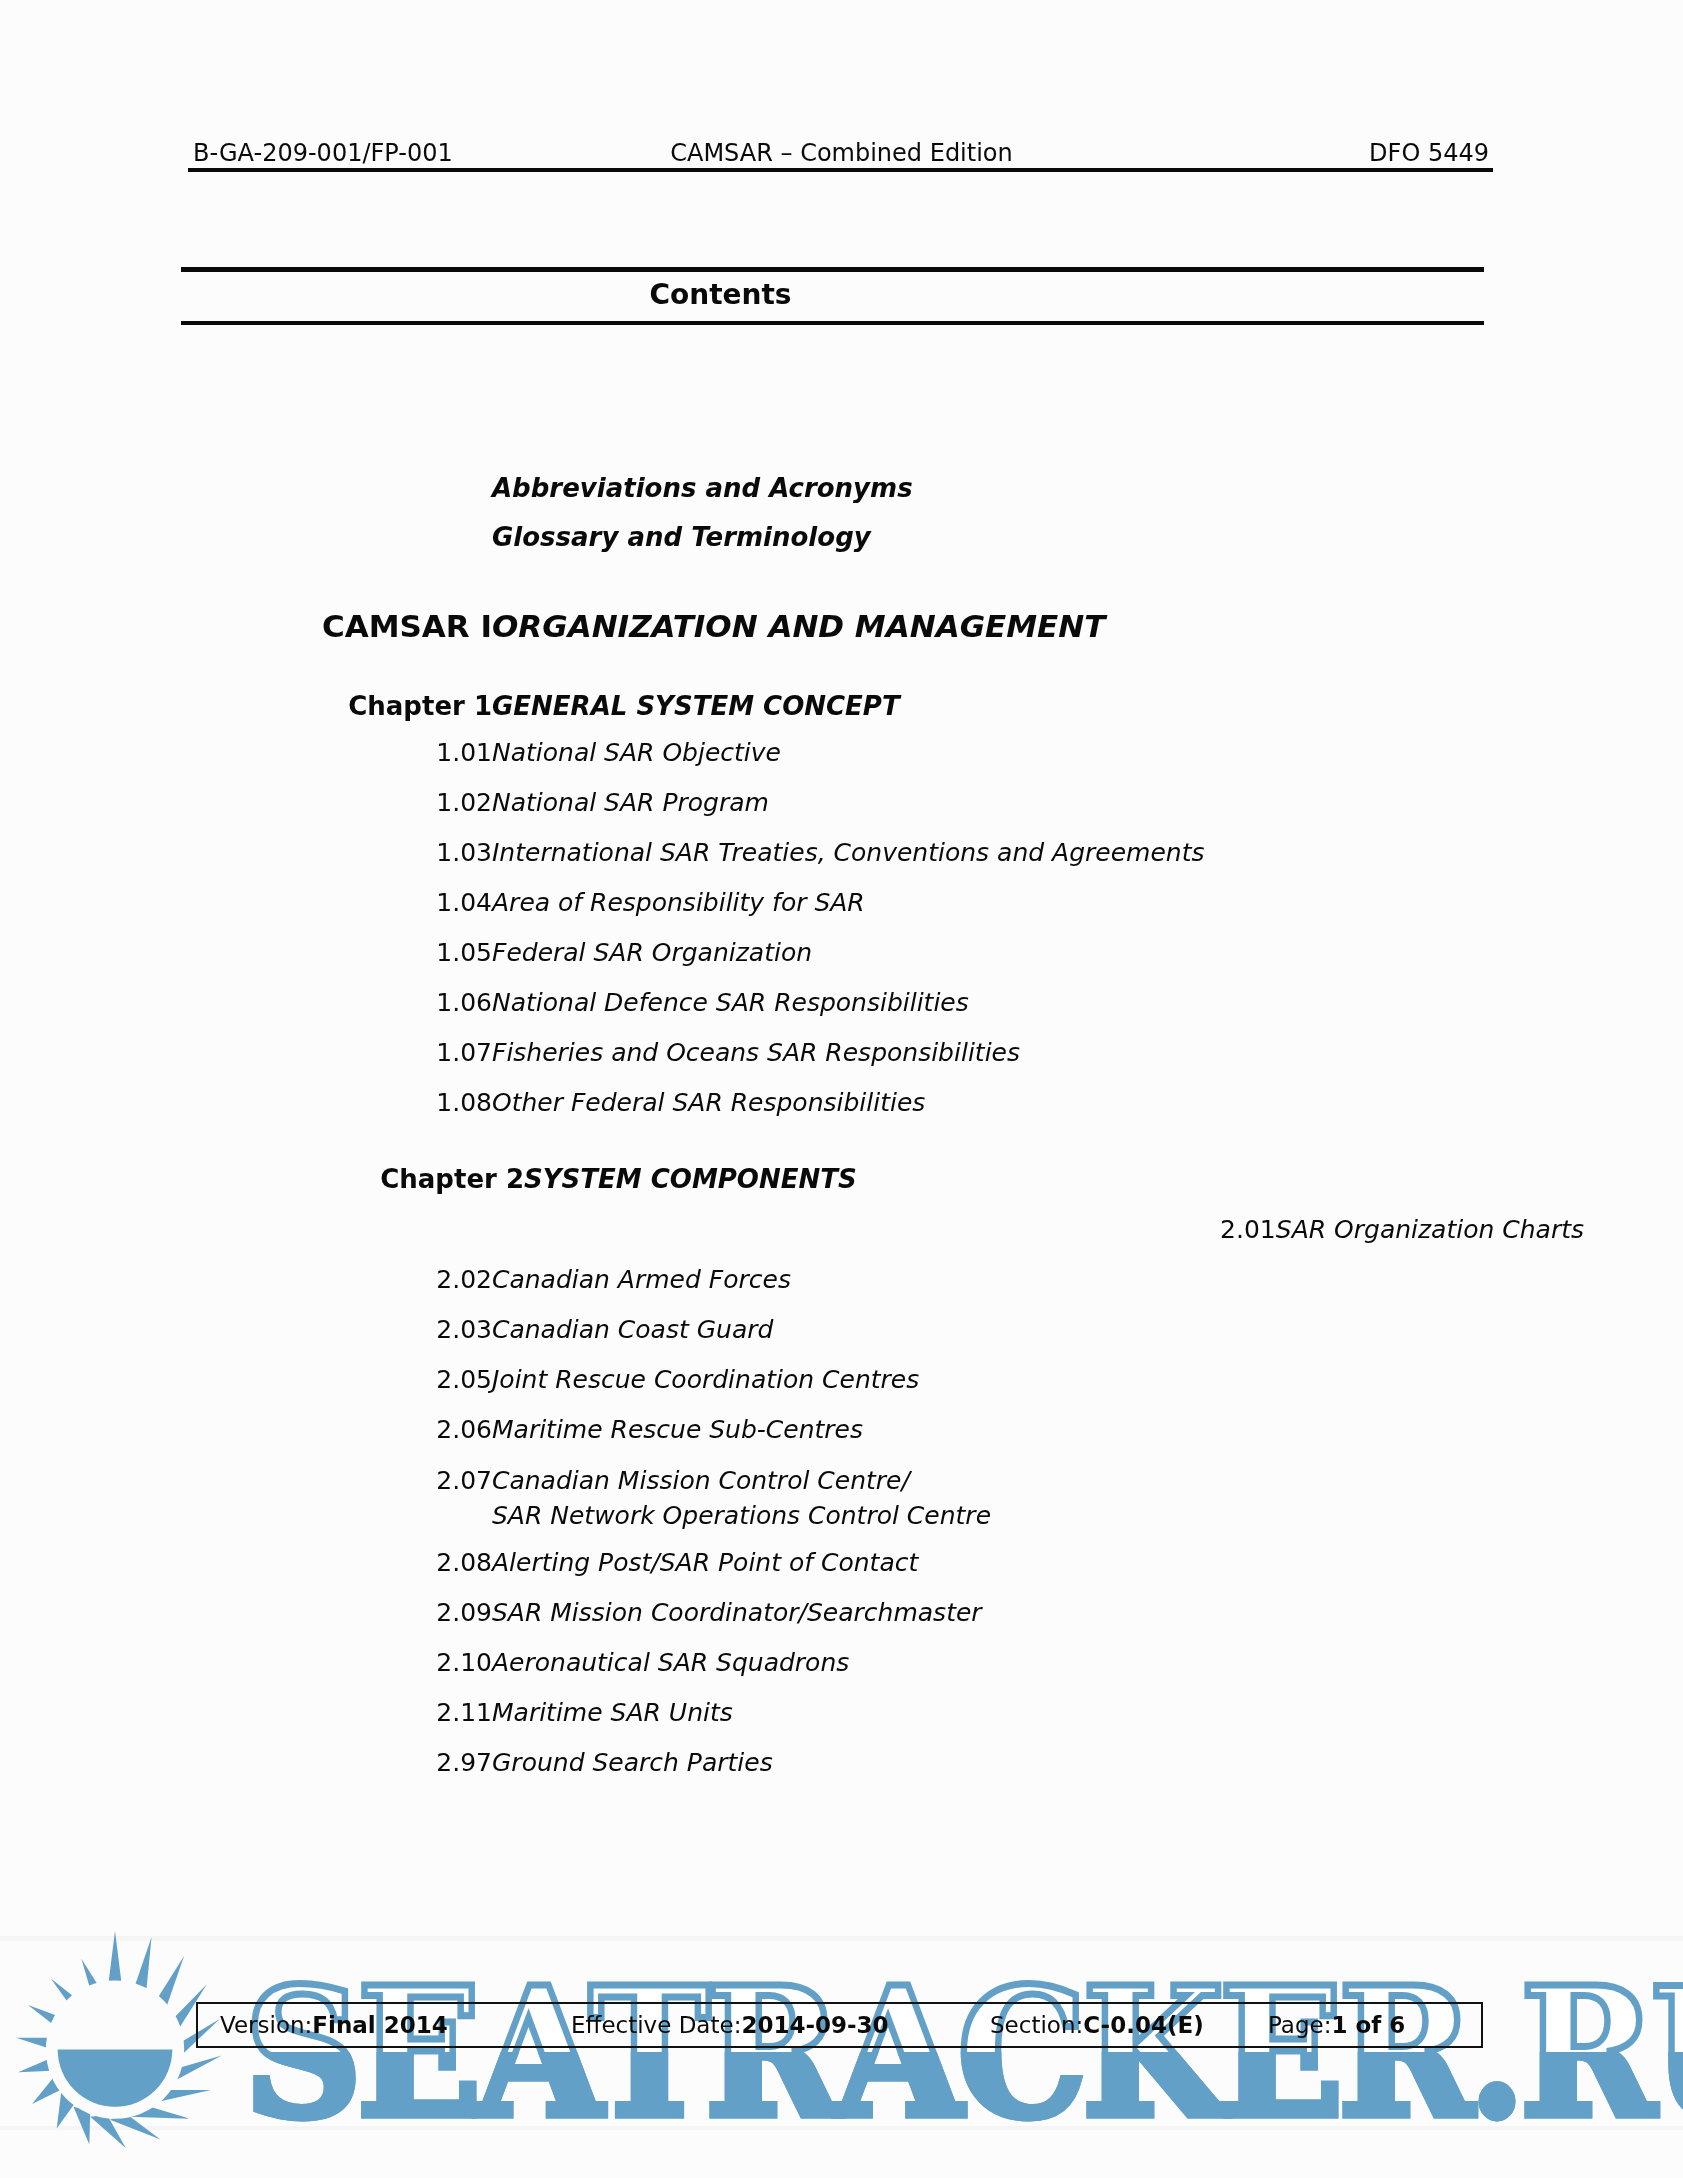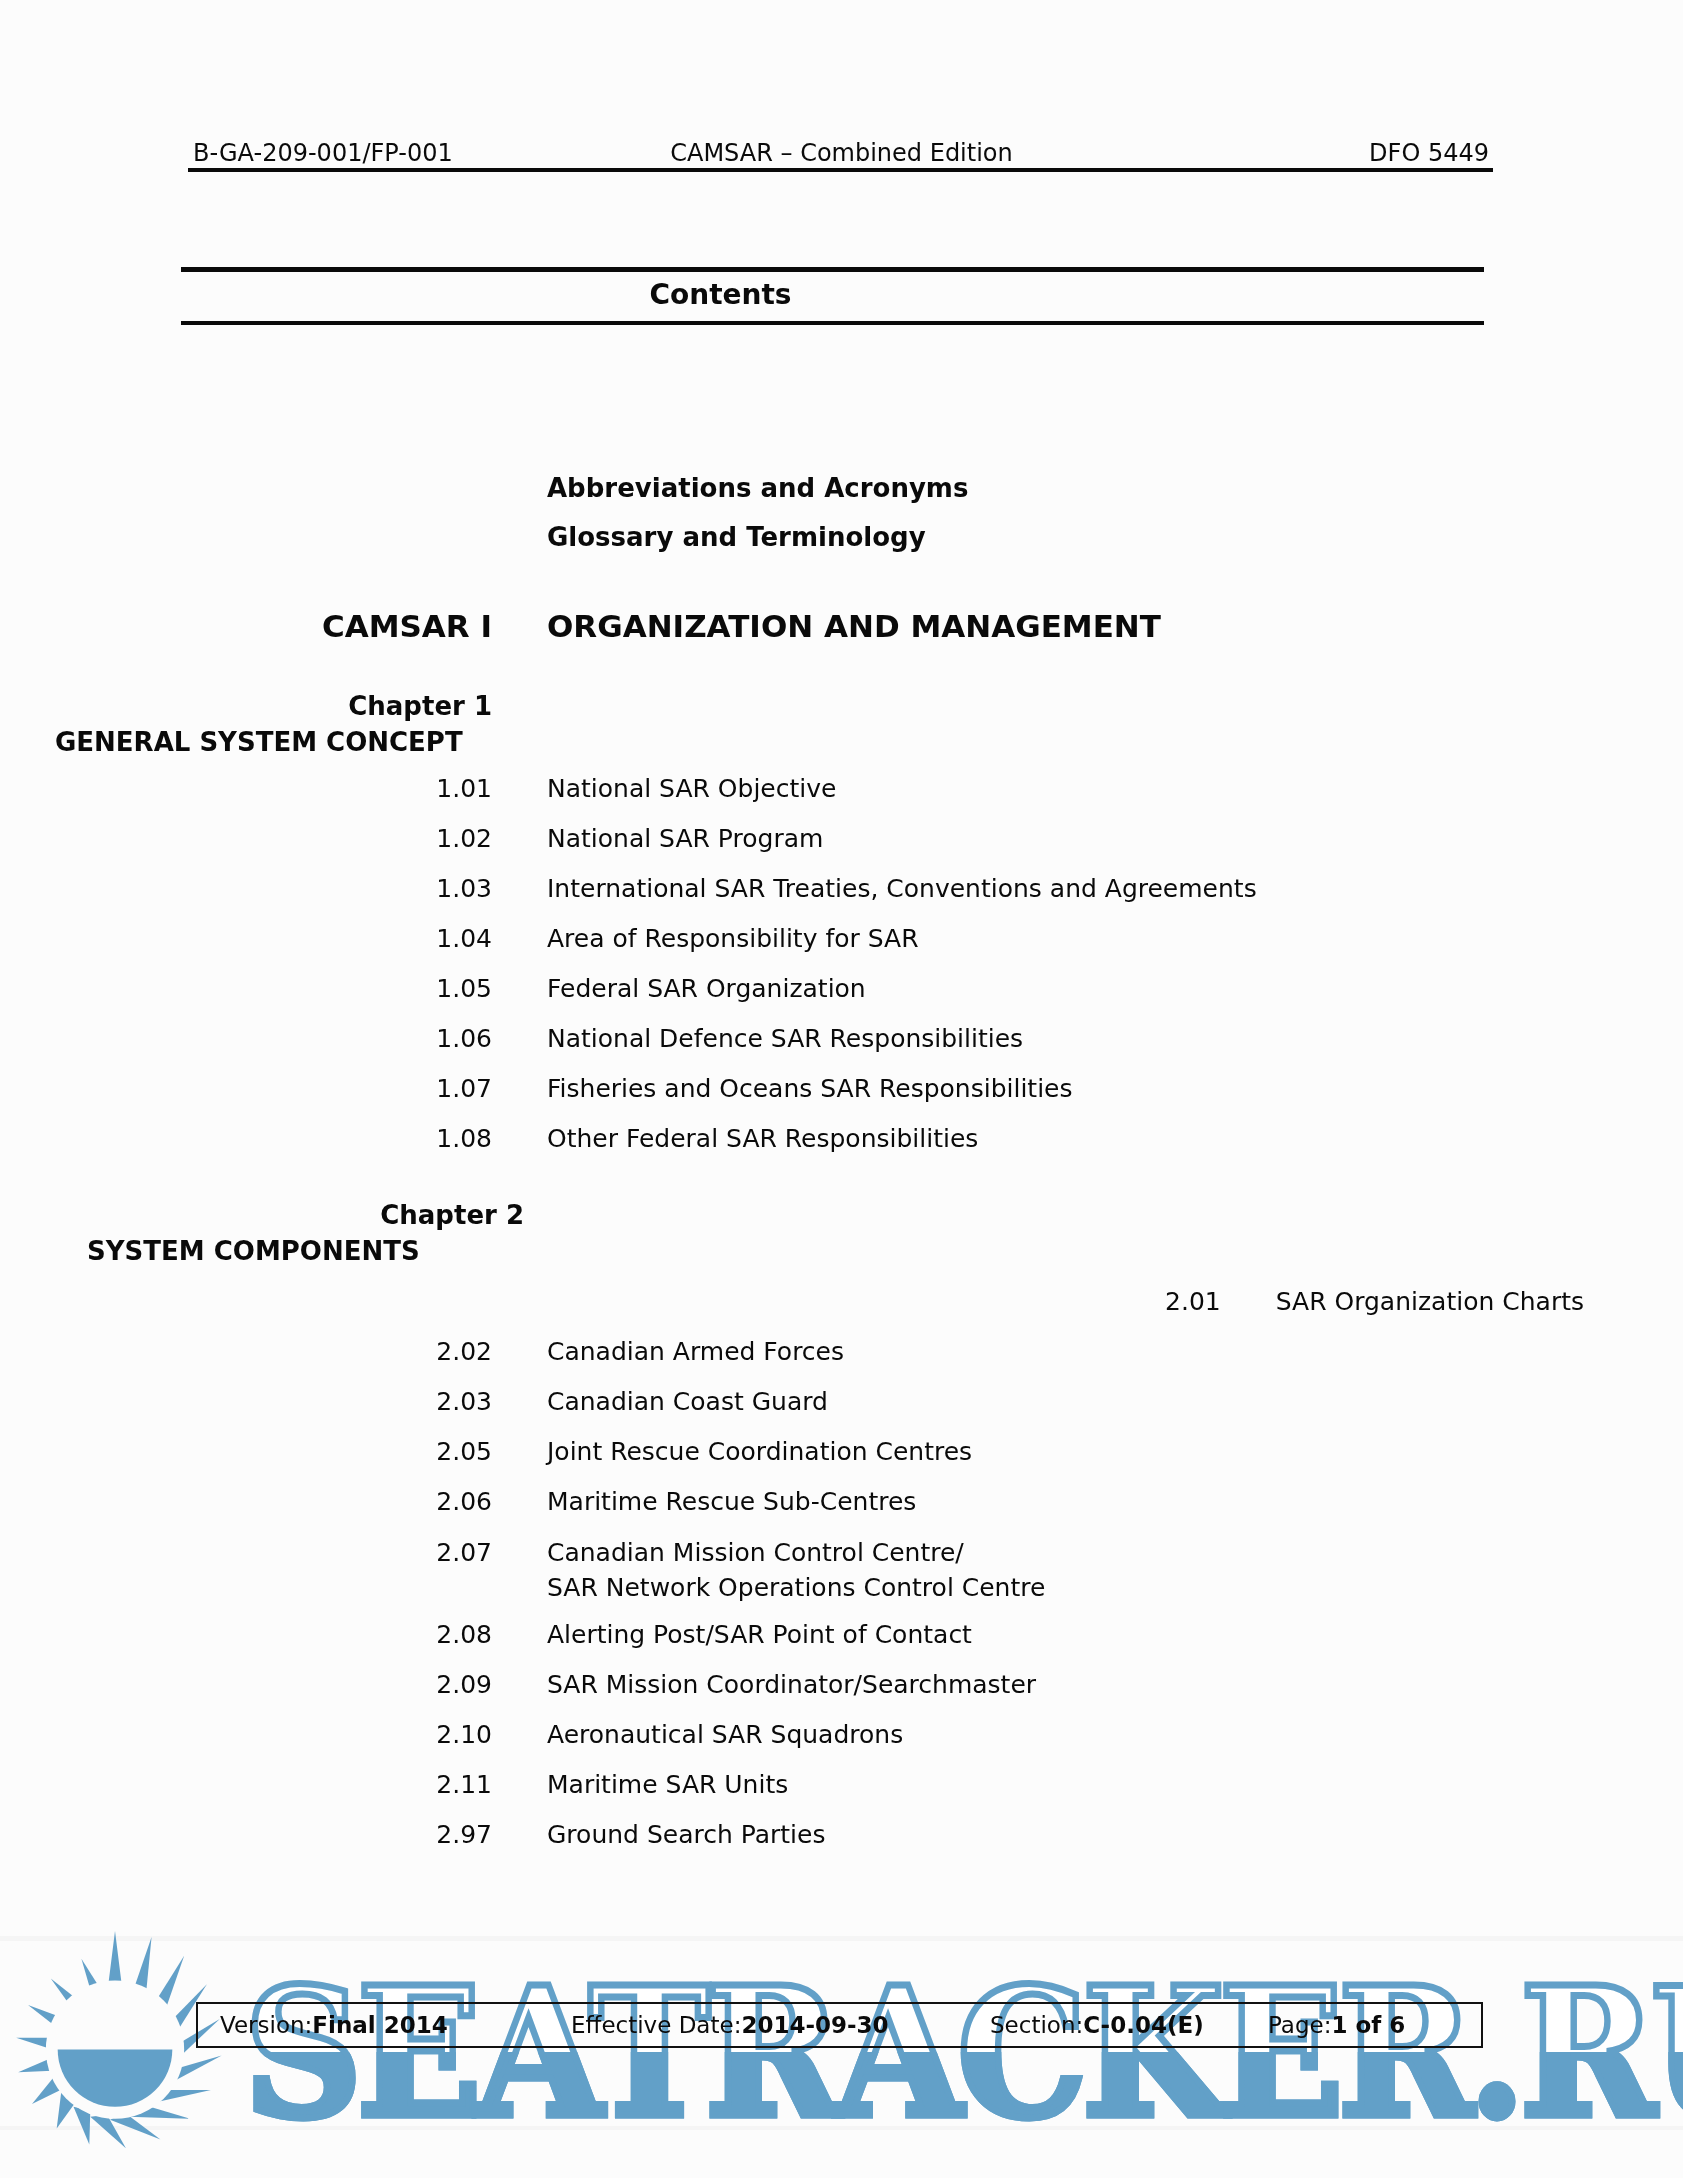--- a/index.html
+++ b/index.html
@@ -21,24 +21,24 @@
 
   
   .ct-rule-top{left:181px;top:267px;width:1303px;height:5px;background:#0a0a0a;}
   .ct-title{left:183px;top:278px;width:1075px;text-align:center;font-size:28px;font-weight:bold;}
   .ct-rule-bot{left:181px;top:321px;width:1303px;height:4px;background:#0a0a0a;}
 
   
   .toc{position:absolute;left:0;top:471px;width:1584px;}
   .toc-row{display:flex;align-items:flex-start;}
   .num{width:492px;text-align:right;flex:none;}
-  .txt{margin-left:55px;}
+  .txt{font-style:italic;}
   .front-row{height:49px;font-size:26px;line-height:34px;font-weight:bold;}
   .part-row{margin-top:36px;height:42px;font-size:31px;line-height:42px;font-weight:bold;}
-  .ch-row{font-size:26px;line-height:36px;font-weight:bold;flex-direction:column;}
+  .ch-row{font-size:26px;line-height:36px;font-weight:bold;}
   .ch-row.first{margin-top:41px;}
   .ch-row.second{margin-top:25px;padding-left:32px;}
   .item-row{height:50px;font-size:25px;line-height:34px;}
   .item-row.lead{margin-top:12px;}
   .item-row.lead2{margin-top:16px;justify-content:flex-end;}
   .item-row.twoline{height:83px;line-height:35px;}
   .twoline .txt span{display:block;}
 
   
   .band{left:0;width:1683px;background:#efefef;opacity:.55;z-index:1;}

